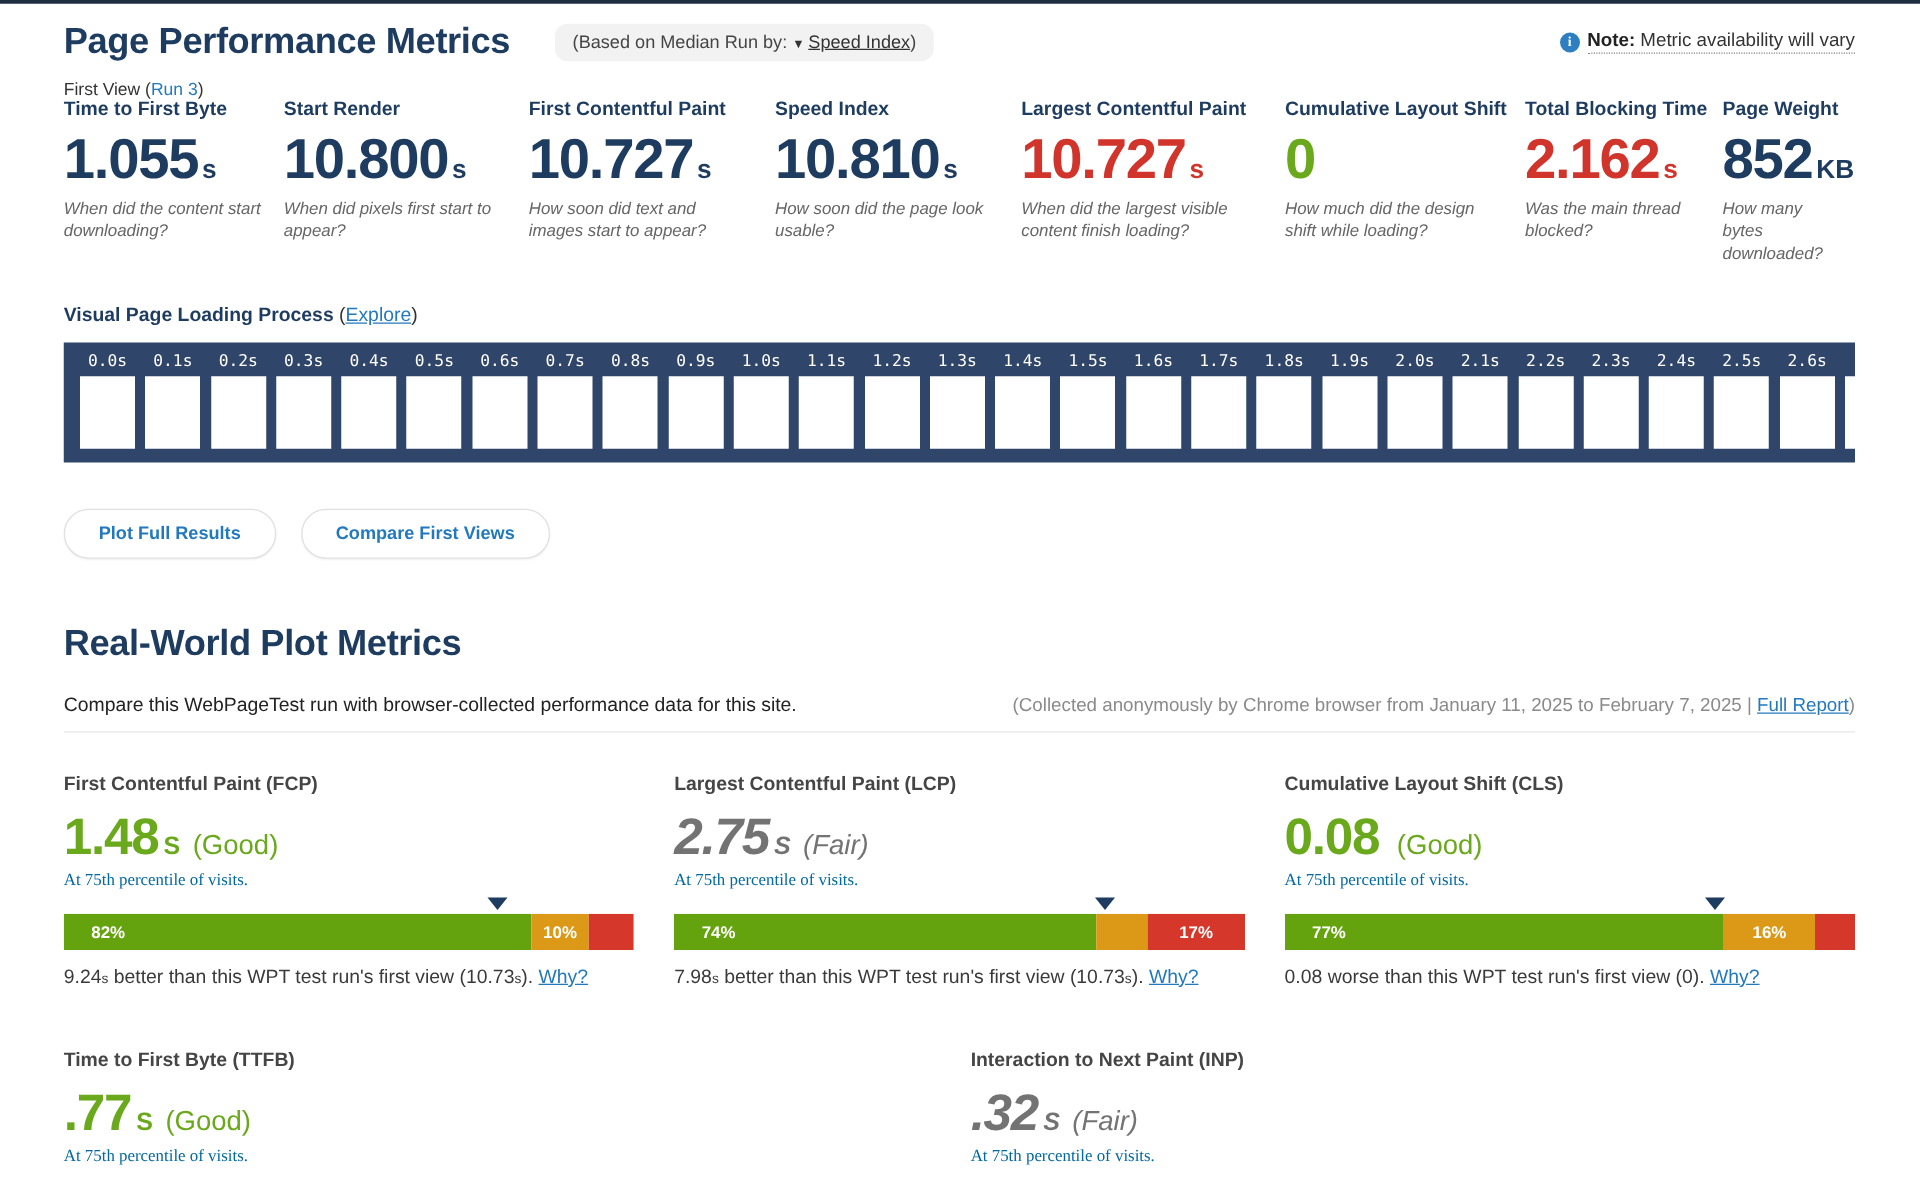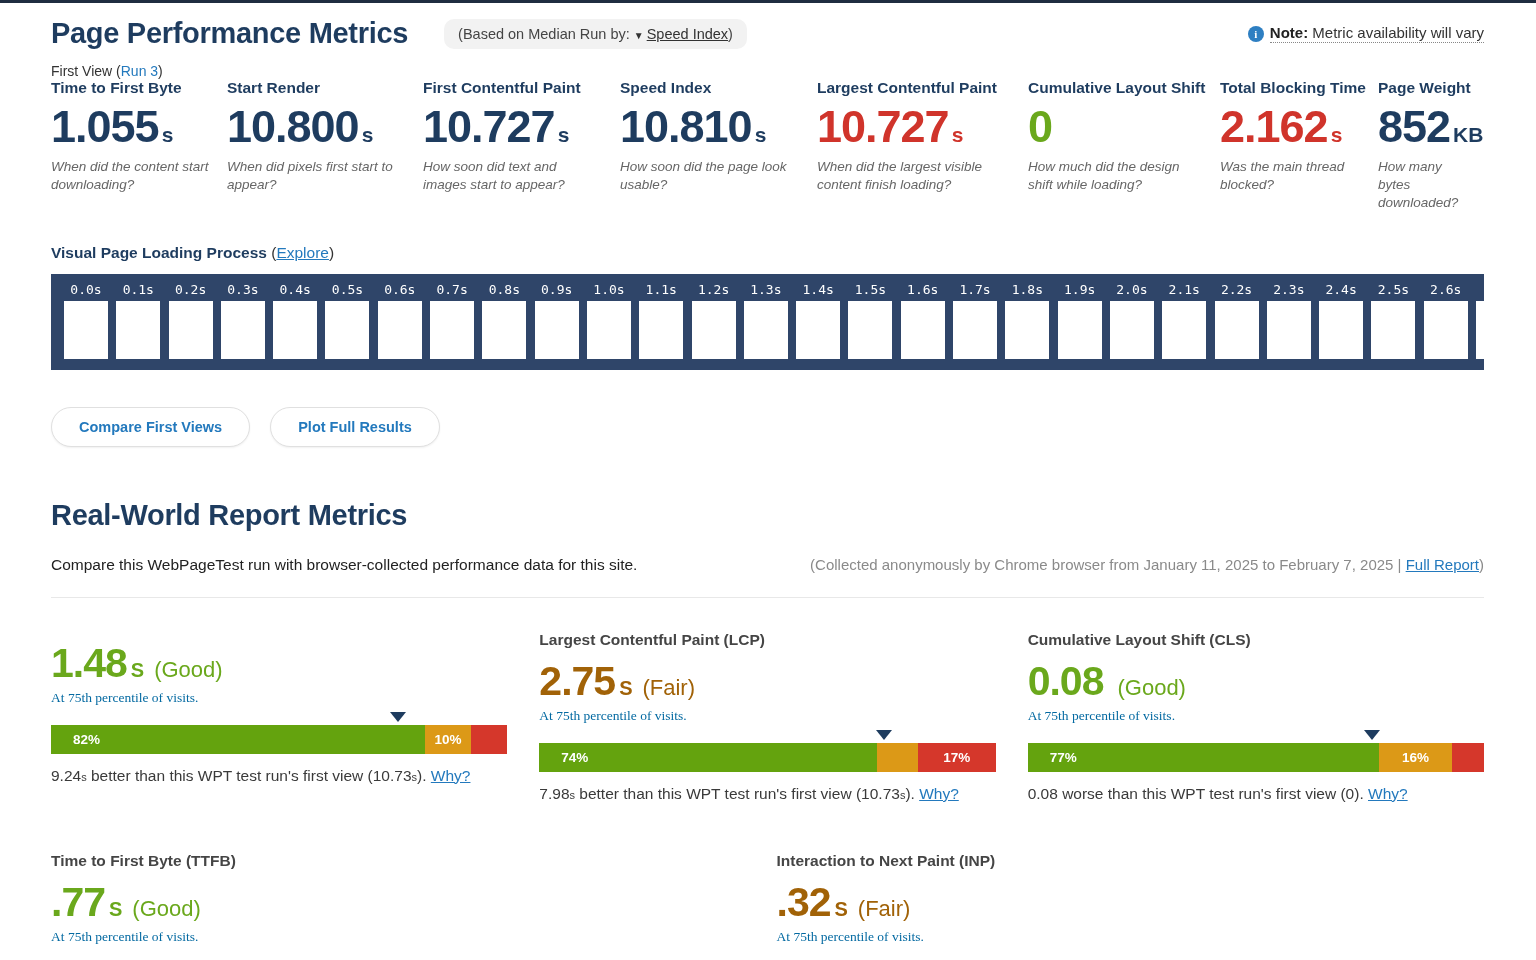--- a/index.html
+++ b/index.html
@@ -23,40 +23,40 @@
 
   
   .metrics-row { display:grid; grid-template-columns:176px 196px 197px 197px 211px 192px 158px 1fr; }
   .m-label { font-size:15.5px; font-weight:bold; color:#1e3c5f; }
   .m-value { margin-top:7px; font-size:45px; font-weight:bold; line-height:1.0; letter-spacing:-1px; white-space:nowrap; }
   .m-unit { font-size:21px; font-weight:bold; letter-spacing:0; margin-left:3px; }
   .m-desc { margin-top:9px; font-size:13.5px; font-style:italic; color:#666; line-height:1.35; padding-right:18px; }
   .c-navy { color:#1e3c5f; }
   .c-red { color:#d0342b; }
   .c-green { color:#6aa81c; }
-  .c-orange { color:#a16207; }
+  .c-orange { color:#737373;font-style:italic; }
 
   
   .strip-heading { margin-top:31px; font-size:15.5px; color:#1e3c5f; }
   .strip-heading .hb { font-weight:bold; }
   .strip-heading .paren { color:#333; font-weight:normal; }
   a.link { color:#2379bd; text-decoration:none; cursor:pointer; }
   a.link.u { text-decoration:underline; }
   .filmstrip { margin-top:12px; background:#2f4569; height:96px; padding:7px 0 0 13px; display:flex; overflow:hidden; white-space:nowrap; }
   .film-cell { width:44px; flex:none; margin-right:8.3px; text-align:center; }
   .film-label { font-family:"DejaVu Sans Mono", monospace; font-size:13px; color:#fff; height:17px; line-height:17px; }
   .film-thumb { width:44px; height:58px; background:#fff; margin:3px auto 0 auto; }
 
   
   .btn-row { margin-top:37px; display:flex; gap:20px; }
   .pill-btn { background:#fff; border:1px solid #e0e0e0; border-radius:22px; padding:11px 27px; font-size:14.5px; font-weight:bold; color:#2379bd; cursor:pointer; box-shadow:0 1px 2px rgba(0,0,0,0.06); font-family:"Liberation Sans", sans-serif; }
 
   
   .rum-heading { margin-top:52px; font-size:29px; font-weight:bold; color:#1e3c5f; letter-spacing:-0.3px; }
-  .rum-sub-row { margin-top:24px; display:flex; justify-content:space-between; align-items:baseline; border-bottom:1px solid #e8e8e8; padding-bottom:23px; }
+  .rum-sub-row { margin-top:24px; display:flex; justify-content:space-between; align-items:baseline; border-bottom:1px solid #e8e8e8; padding-bottom:11px; }
   .rum-sub-left { font-size:15.5px; color:#222; }
   .rum-sub-right { font-size:15px; color:#8a8a8a; }
 
   .cards-row1 { margin-top:33px; display:grid; grid-template-columns:1fr 1fr 1fr; column-gap:32px; }
   .cards-row2 { margin-top:49px; display:grid; grid-template-columns:1fr 1fr; column-gap:18px; }
   .card-title { font-size:15.5px; font-weight:bold; color:#454545; }
   .card-value { margin-top:12px; line-height:1; white-space:nowrap; }
   .cv-num { font-size:41px; font-weight:bold; letter-spacing:-1px;margin-top:38px; }
   .cv-unit { font-size:20px; font-weight:bold; margin-left:4px; }
   .cv-rating { font-size:22px; margin-left:10px; }
@@ -249,33 +249,34 @@
         <div class="film-label">2.6s</div>
         <div class="film-thumb"></div>
       </div>
       <div class="film-cell">
         <div class="film-label"></div>
         <div class="film-thumb"></div>
       </div>
     </div>
 
   <div class="btn-row">
+    <button class="pill-btn">Plot Full Results</button>
     <button class="pill-btn">Compare First Views</button>
-    <button class="pill-btn">Plot Full Results</button>
-  </div>
-
-  <h2 class="rum-heading">Real-World Report Metrics</h2>
+  </div>
+
+  <h2 class="rum-heading">Real-World Plot Metrics</h2>
   <div class="rum-sub-row">
     <span class="rum-sub-left">Compare this WebPageTest run with browser-collected performance data for this site.</span>
     <span class="rum-sub-right"><span>(Collected anonymously by Chrome browser from January 11, 2025 to February 7, 2025 | </span><a class="link u">Full Report</a><span>)</span></span>
   </div>
 
   <div class="cards-row1">
 
     <div class="card">
+      <div class="card-title">First Contentful Paint (FCP)</div>
       <div class="card-value c-green"><span class="cv-num">1.48</span><span class="cv-unit">S</span><span class="cv-rating">(Good)</span></div>
       <div class="card-pct">At 75th percentile of visits.</div>
       <div class="bar-wrap">
         <div class="marker" style="left: 76%;"></div>
         <div class="bar">
           <div class="seg seg-green" style="width: 82%;">
               <span>82%</span>
             </div>
           <div class="seg seg-orange" style="width: 10%;">
               <span>10%</span>

